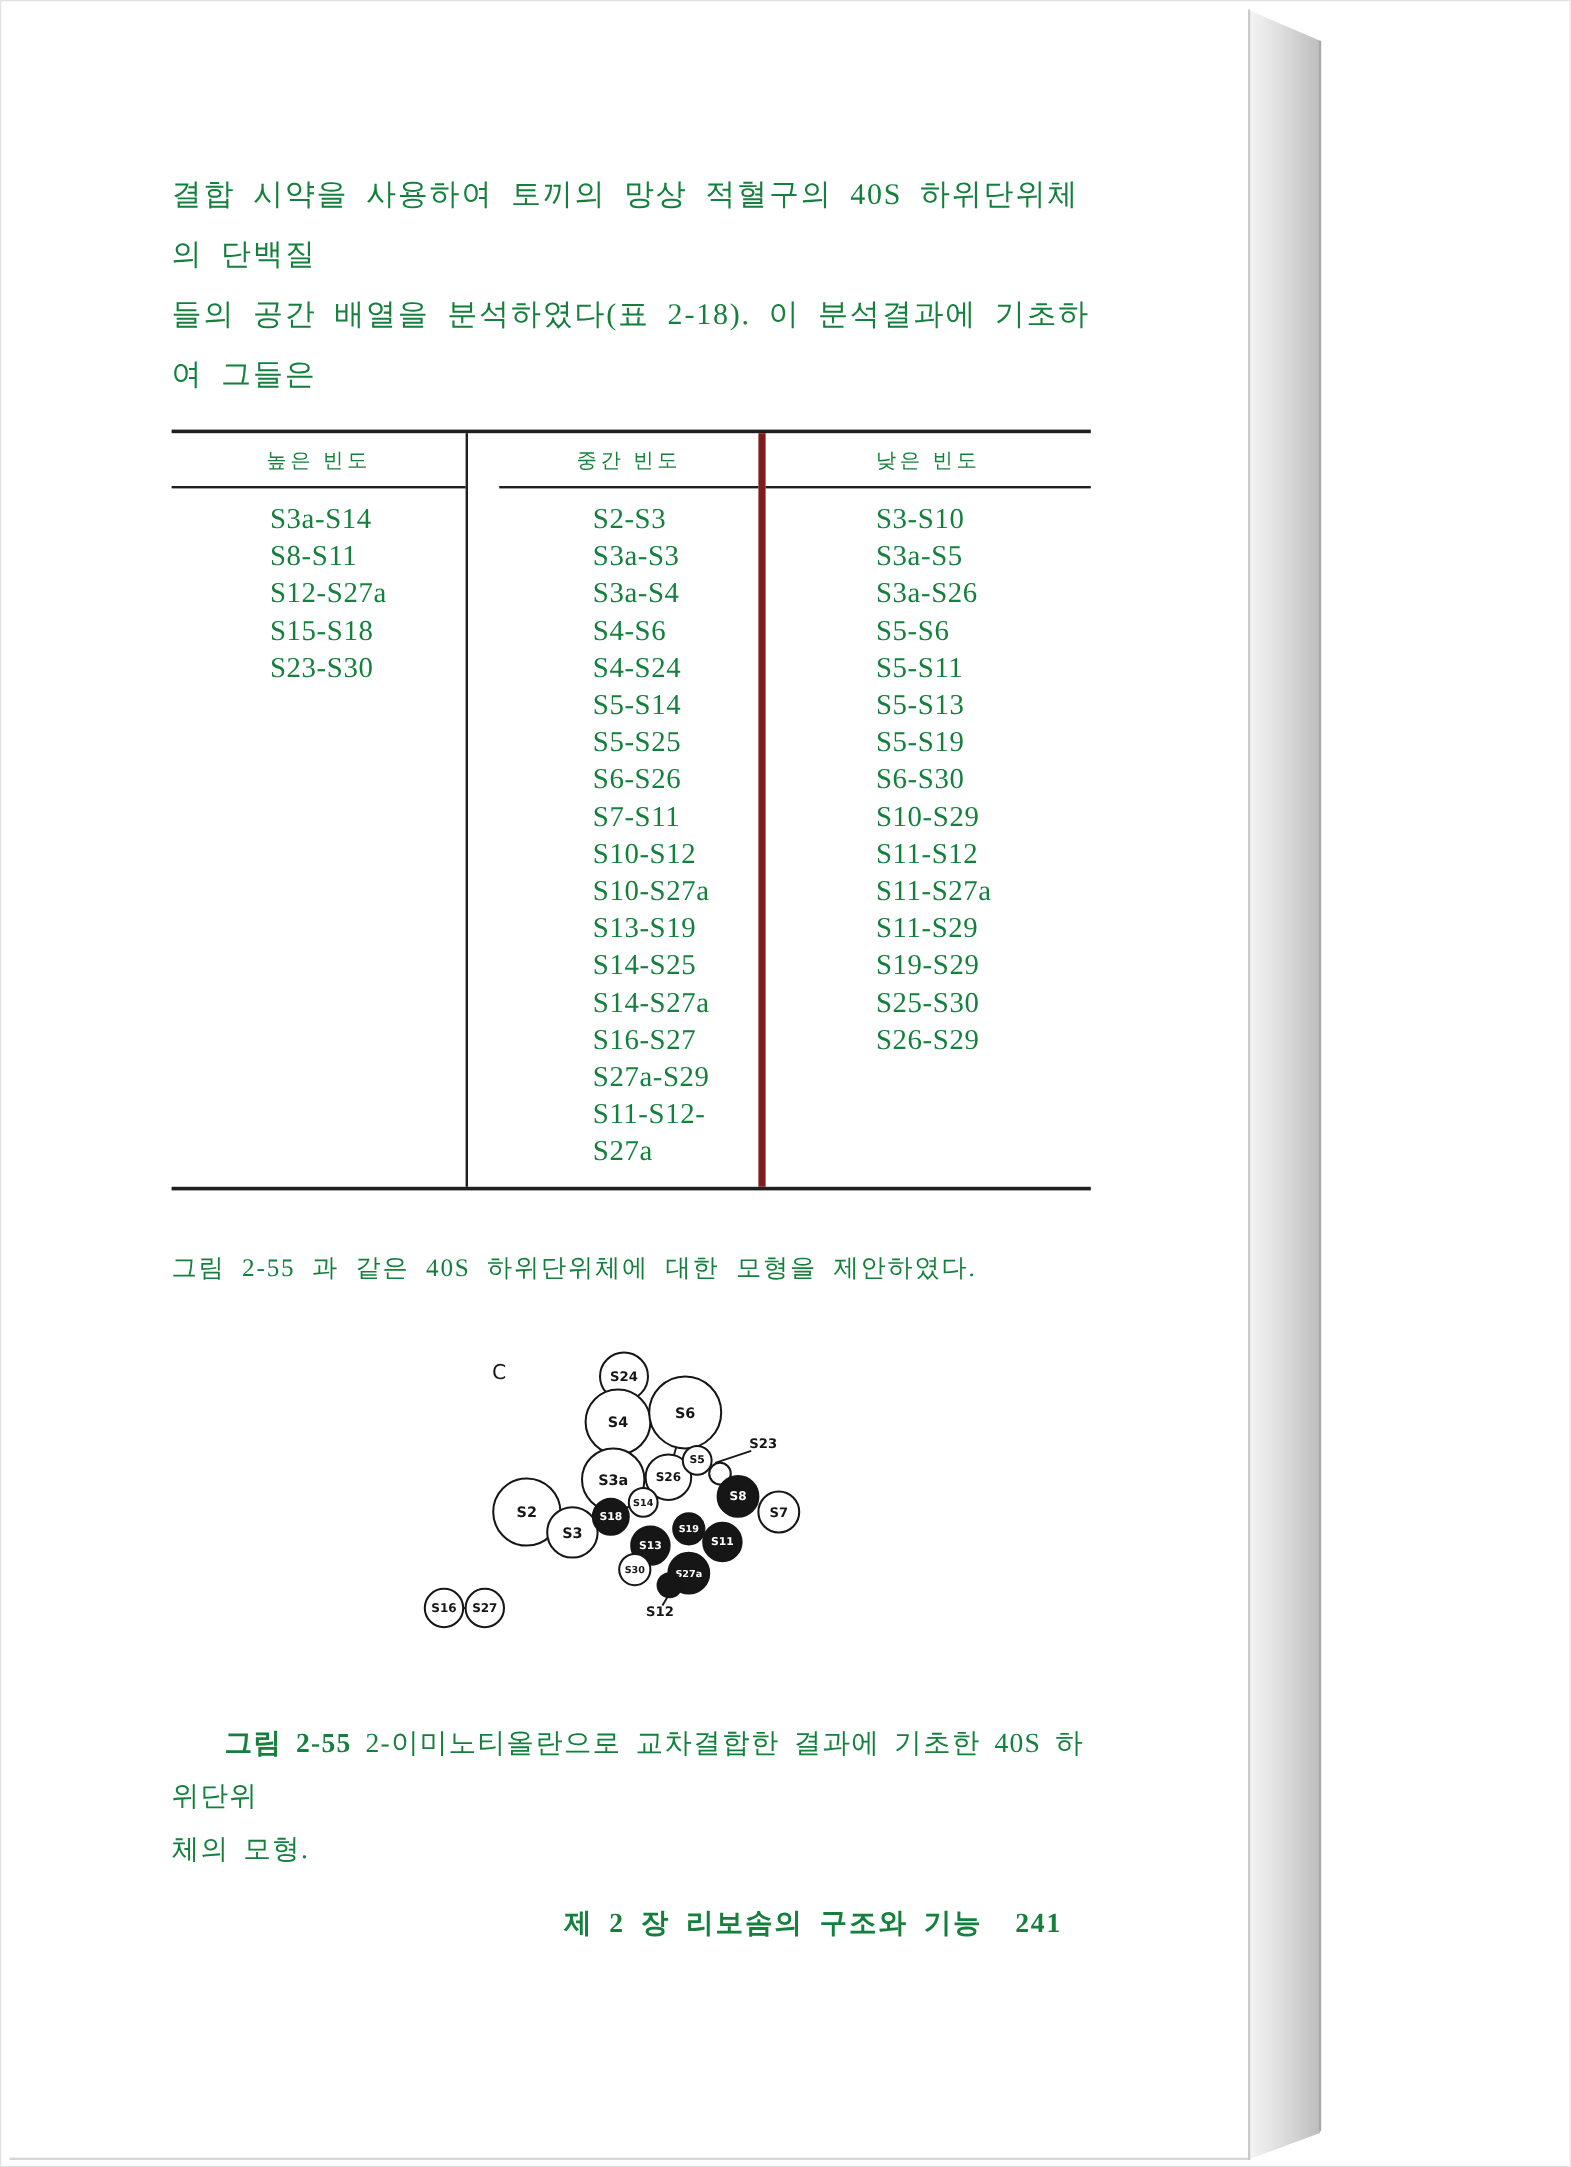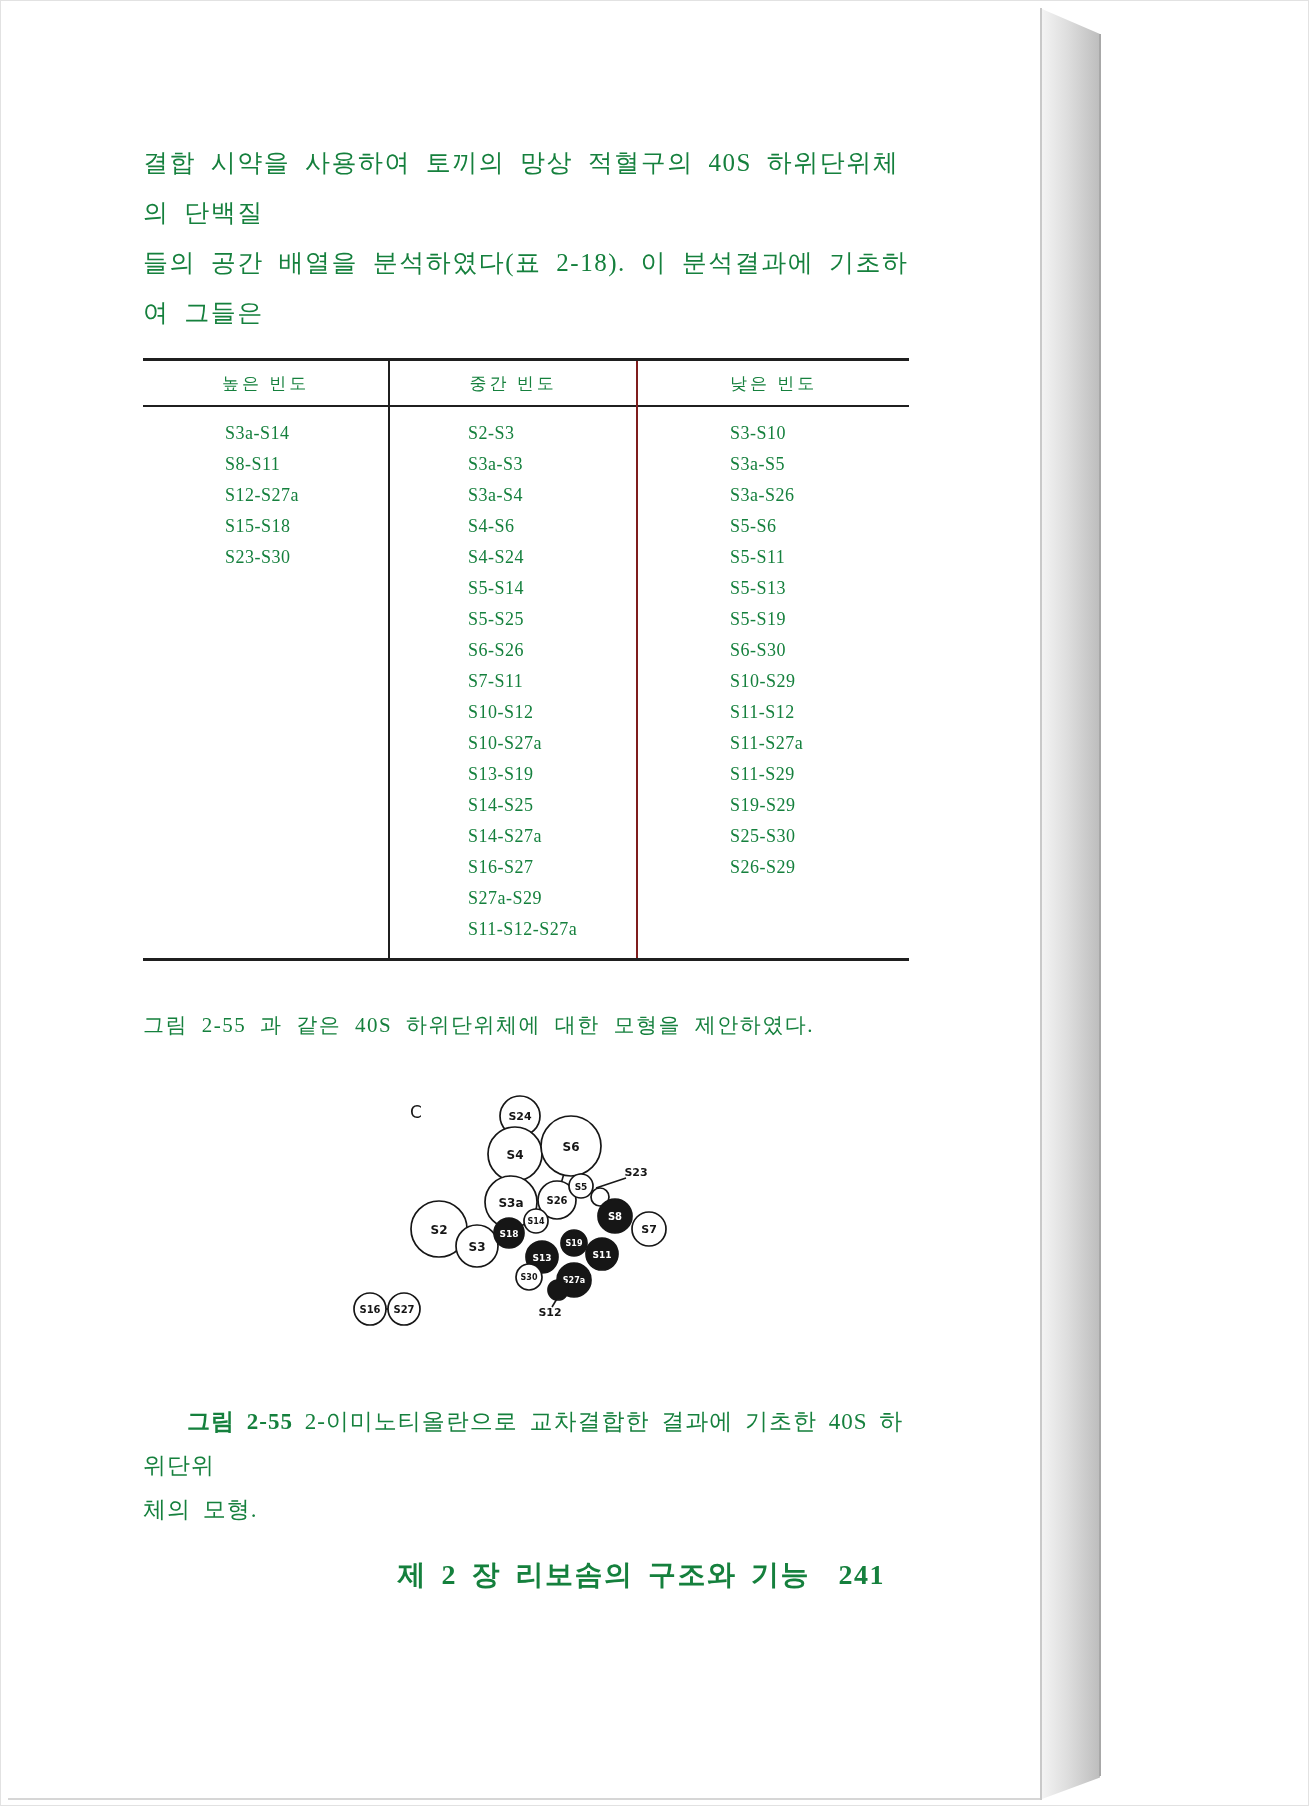--- a/index.html
+++ b/index.html
@@ -21,38 +21,38 @@
 
   .content { position:absolute; left:135px; top:130px; width:766px; }
 
   .intro { font-size:25px; line-height:50px; letter-spacing:1.5px; word-spacing:7px; }
 
   .table-title { margin-top:44px; padding-left:18px; font-size:23px; letter-spacing:1px; word-spacing:4px; }
   .bold { font-weight:bold; }
 
   .xtable { margin-top:20px; border-top:3px solid #1f1f1f; border-bottom:3px solid #1f1f1f; display:flex; }
   .col1 { width:247px; border-right:2px solid #1f1f1f; }
-  .col2 { width:248px; border-right:2px solid #7f1d1d; }
+  .col2 { width:248px; border-right:6px solid #7f1d1d;padding-left:26px; }
   .col3 { flex:1; }
   .thead { height:46px; line-height:46px; text-align:center; font-size:17px; letter-spacing:3px; border-bottom:2px solid #1f1f1f; }
   .titems { padding:11px 0 13px; }
-  .cell { font-size:18px; line-height:31px; letter-spacing:0.5px; }
+  .cell { font-size:24px; line-height:31px; letter-spacing:0.5px; }
   .col1 .cell { padding-left:82px; }
   .col2 .cell { padding-left:78px; }
   .col3 .cell { padding-left:92px; }
 
   .model-sentence { margin-top:50px; font-size:21px; letter-spacing:1.5px; word-spacing:7px; }
 
   .figure-wrap { position:relative; margin-top:55px; margin-left:195px; width:362px; height:252px; }
   .figure-wrap svg { overflow:visible; }
 
   .caption { margin-top:54px; font-size:23px; line-height:44px; letter-spacing:1px; word-spacing:5px; }
   .caption .first { text-indent:44px; display:block; }
 
-  .footer { margin-top:24px; text-align:right; padding-right:24px; font-size:28px; font-weight:bold; letter-spacing:1.5px; word-spacing:6px; }
+  .footer { margin-top:24px; text-align:right; padding-right:24px; font-size:23px; font-weight:bold; letter-spacing:1.5px; word-spacing:6px; }
   .footer .pagenum { margin-left:14px; }
 </style>
 </head>
 <body>
 
 <div class="canvas">
   <div class="sheet">
     <div class="content">
 
       <p class="intro">

